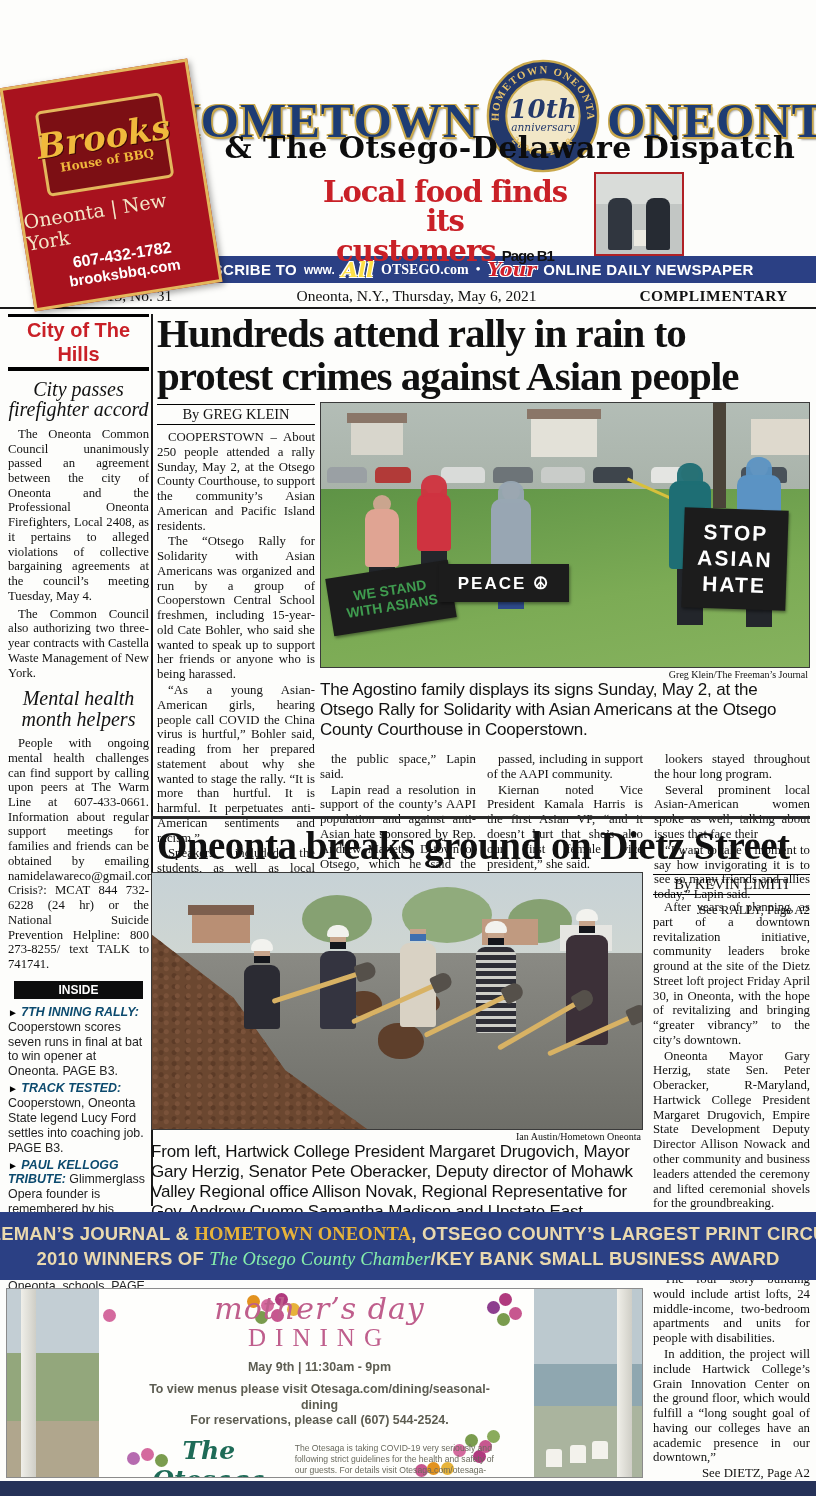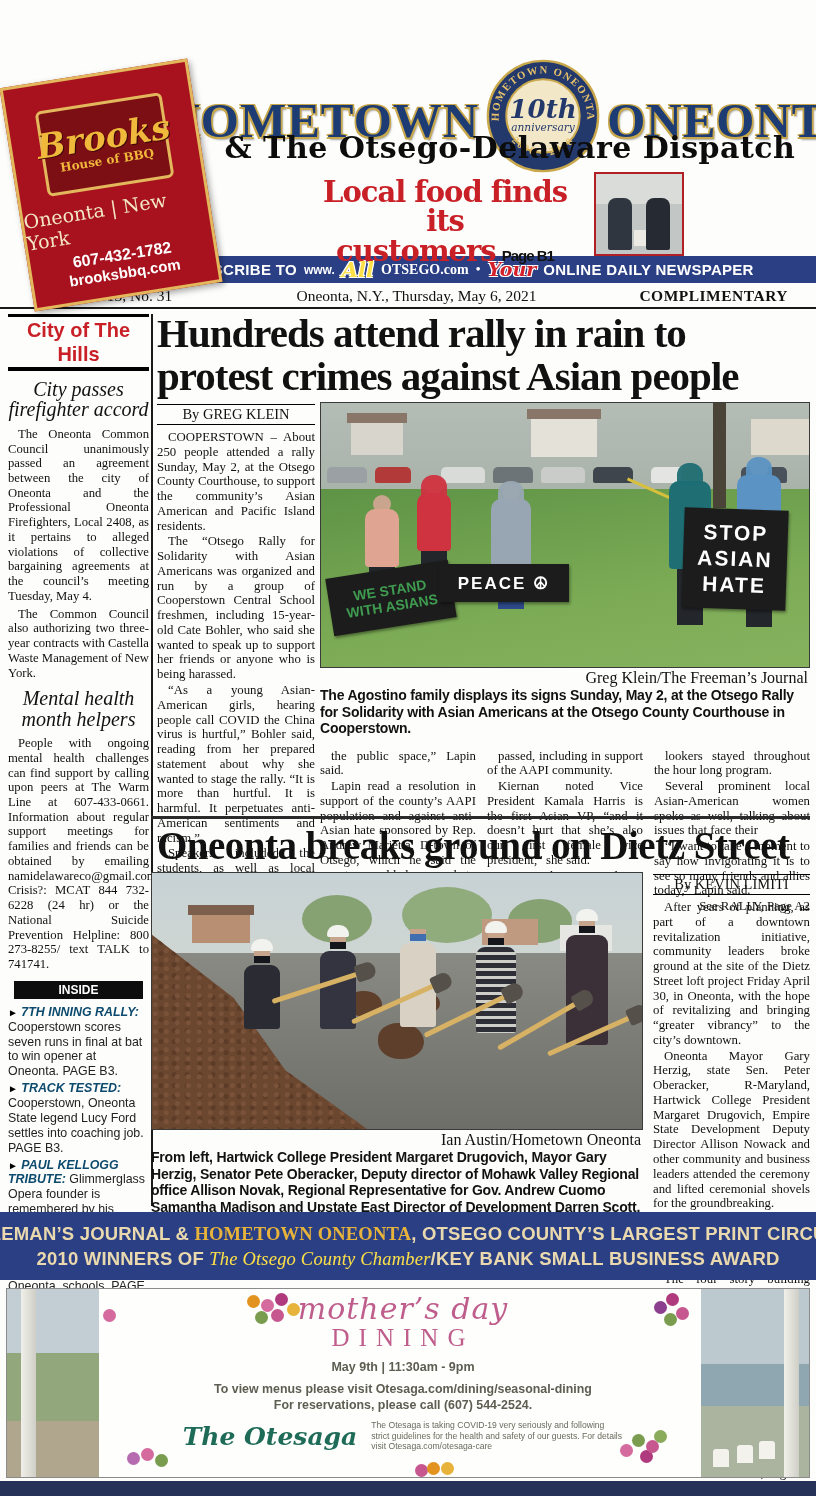--- a/index.html
+++ b/index.html
@@ -60,22 +60,22 @@
   .main { position:absolute; left:157px; top:312px; width:653px; }
   .h1 { font-weight:bold; font-size:41px; line-height:1.04; letter-spacing:-1px; }
   .byline { border-top:1.5px solid #000; border-bottom:1.5px solid #000; text-align:center; font-size:14.5px; padding:1px 0; margin-bottom:5px; }
   .bodycol { font-size:12.8px; line-height:1.155; text-align:justify; }
   .bodycol p { text-indent:11px; margin-bottom:1px; }
   .see { text-align:right; }
 
   .a1-col1 { position:absolute; left:0; top:92px; width:158px; }
   .a1-right { position:absolute; left:163px; top:90px; width:490px; }
   .photo { position:relative; overflow:hidden; border:1px solid #3a3a3a; }
-  .credit { text-align:right; font-size:16px; margin:1px 2px 0 0; }
-  .caption { font-family:"Liberation Sans", sans-serif; font-weight:bold; font-size:14px; line-height:1.18; letter-spacing:-.2px; }
+  .credit { text-align:right; font-size:10px; margin:1px 2px 0 0; }
+  .caption { font-family:"Liberation Sans", sans-serif; font-weight:normal; font-size:17px; line-height:1.18; letter-spacing:-.2px; }
   .cols3 { display:flex; gap:11px; margin-top:4px; }
   .cols3 > div { flex:1;margin-top:8px; }
 
   .divider { position:absolute; left:-6px; top:504px; width:659px; height:3px; background:#2a2a2a; }
   .h2 { position:absolute; left:0; top:511px; width:653px; font-weight:bold; font-size:39px; letter-spacing:-.5px; }
   .a2-photo-stack { position:absolute; left:-6px; top:560px; width:492px; }
   .a2-col { position:absolute; left:496px; top:562px; width:157px; }
 
   
   .p1-sky { position:absolute; left:0; top:0; right:0; height:88px; background:linear-gradient(#b3bdb6, #a9b3aa); }
@@ -107,24 +107,24 @@
   .worker .face { width:16px; height:12px; background:#c7a58c; margin:0 auto; }
   .worker .mask { width:16px; height:7px; background:#14161c; margin:-7px auto 0; }
   .worker .torso { width:36px; height:64px; border-radius:9px 9px 3px 3px; margin:2px auto 0; background:#2b2b33; }
   .shovel { position:absolute; width:92px; height:5px; background:#d8b264; border-radius:3px; }
   .shovel:after { content:""; position:absolute; right:-16px; top:-6px; width:20px; height:17px; background:#55504a; border-radius:3px 8px 8px 3px; }
 
   
   .banner { position:absolute; left:0; top:1212px; width:816px; height:68px; background:#2b4084; display:flex; flex-direction:column; align-items:center; justify-content:center; gap:3px; }
   .bn-line { font-family:"Liberation Sans", sans-serif; font-weight:bold; font-size:18.5px; color:#ead9ae; letter-spacing:.2px; white-space:nowrap; }
   .bn-brand { font-family:"Liberation Serif", serif; font-weight:bold; color:#e7b33a; }
-  .bn-ital { font-family:"Liberation Serif", serif; font-style:italic; font-weight:normal; color:#fde047; }
-
-  
-  .ad { position:absolute; left:6px; top:1288px; width:804px; height:190px; border:1px solid #8b8b8b; background:#fefefc; overflow:hidden; }
+  .bn-ital { font-family:"Liberation Serif", serif; font-style:italic; font-weight:normal; color:#86efac; }
+
+  
+  .ad { position:absolute; left:6px; top:1288px; width:637px; height:190px; border:1px solid #8b8b8b; background:#fefefc; overflow:hidden; }
   .porch-l { position:absolute; left:0; top:0; width:92px; height:100%; background:linear-gradient(#c3ced4 0 34%, #93a77c 34% 70%, #b0a68d 70% 100%); }
   .porch-r { position:absolute; right:0; top:0; width:108px; height:100%; background:linear-gradient(#bcc9cf 0 40%, #8fa7b0 40% 62%, #aab49e 62% 100%); }
   .column { position:absolute; top:0; width:15px; height:100%; background:linear-gradient(90deg,#f0efe9,#cfcec6); }
   .chair { position:absolute; width:16px; height:18px; background:#f3f2ec; border-radius:3px 3px 0 0; bottom:18px; }
   .flower { position:absolute; width:13px; height:13px; border-radius:50%; }
   .ad-center { position:absolute; left:130px; right:140px; top:0; height:100%; text-align:center; }
   .ad-script { font-family:"DejaVu Serif", serif; font-style:italic; font-size:30px; color:#bf5e8c; margin-top:2px; letter-spacing:1px; }
   .ad-dining { font-family:"Liberation Serif", serif; font-size:25px; color:#bf5e8c; letter-spacing:9px; margin-top:-2px; }
   .ad-date { font-family:"Liberation Sans", sans-serif; font-weight:bold; font-size:12.5px; color:#5d5d52; margin-top:8px; }
   .ad-body { font-family:"Liberation Sans", sans-serif; font-size:12.2px; color:#6a6a5e; line-height:1.28; margin:6px auto 0; width:480px; }

